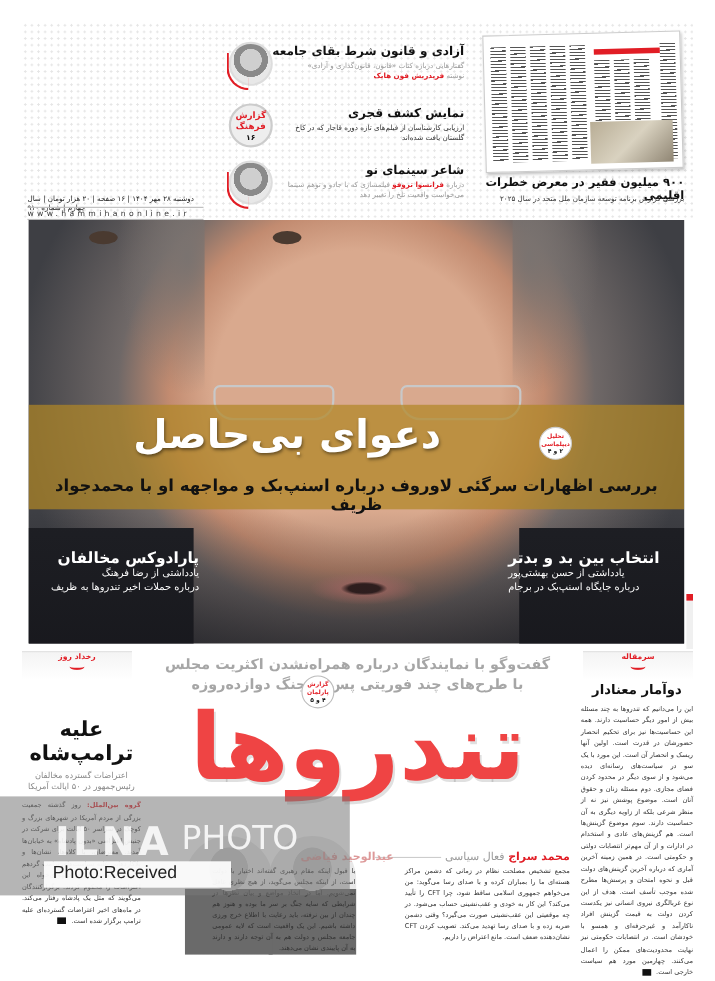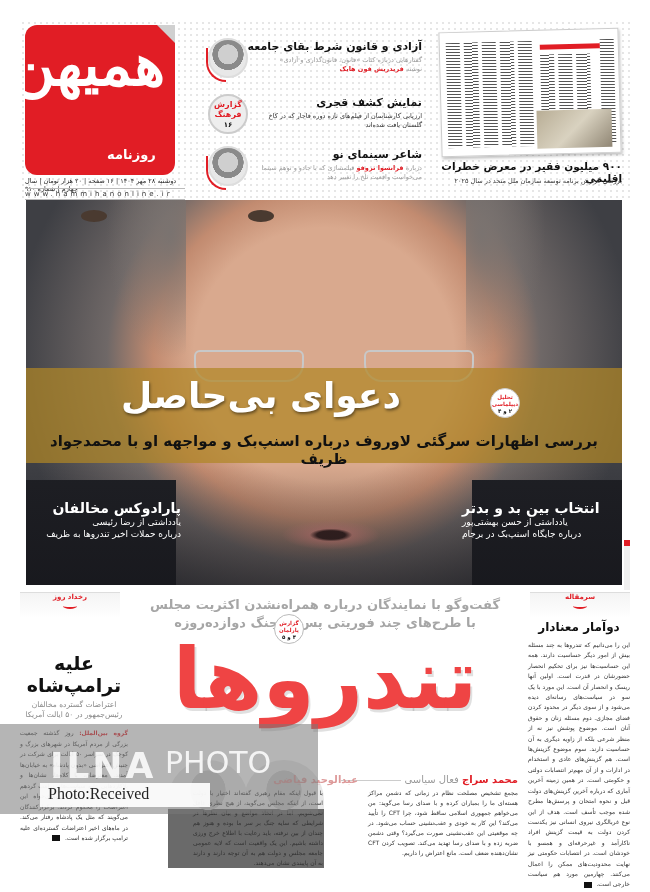--- a/index.html
+++ b/index.html
@@ -110,34 +110,29 @@
   .op-text.r { right: 0; } .op-text.l { right: 195px; }
   .op-photo { position: absolute; top: 170px; width: 80px; height: 108px; border-radius: 40px 40px 0 0;
     background: radial-gradient(ellipse 36% 30% at 50% 28%, #c9c9c9 0 60%, transparent 62%), linear-gradient(#e8e8e8 0 45%, #6a6a6a 45%); }
   .op-photo.a { left: 112px; } .op-photo.b { left: 36px; }
 
   
   .watermark { position: absolute; left: 0; top: 724px; width: 318px; height: 90px; background: rgba(120,120,120,0.55); }
   .wm-ilna { position: absolute; left: 50px; top: 745px; font-weight: bold; font-size: 36px; letter-spacing: 3px; color: rgba(255,255,255,0.85); direction: ltr; }
   .wm-photo { position: absolute; left: 165px; top: 745px; font-size: 30px; color: rgba(255,255,255,0.85); direction: ltr; }
   .wm-received { position: absolute; left: 40px; top: 783px; width: 170px; height: 24px; background: rgba(255,255,255,0.92); direction: ltr;
-    font-family: Liberation Serif, serif; font-size: 16px; color: #222; padding: 2px 8px; }
+    font-family: Liberation Sans, sans-serif; font-size: 16px; color: #222; padding: 2px 8px; }
   .end-mark { display: inline-block; width: 8px; height: 6px; background: #111; margin-right: 3px; vertical-align: middle; }
 </style>
 </head>
 <body>
 
 <div class="page">
 
   <div class="header">
-    <div class="logo">
-      <div class="fold"></div>
-      <div class="wordmark">همیهن</div>
-      <div class="ruznameh">روزنامه</div>
-    </div>
     <div class="dateline">دوشنبه ۲۸ مهر ۱۴۰۴ | ۱۶ صفحه | ۲۰ هزار تومان | سال چهارم | شماره ۹۱۰</div>
     <div class="website">www.hammihanonline.ir</div>
 
     <div class="teasers">
       <div class="teaser" style="top:14px">
         <div class="portrait">
             <span class="arc"></span>
           </div>
         <div class="t-title">آزادی و قانون شرط بقای جامعه</div>
         <div class="t-desc">
@@ -203,21 +198,21 @@
     <div class="hero-title">دعوای بی‌حاصل</div>
     <div class="analysis-badge">
       <div>تحلیل</div>
       <div>دیپلماسی</div>
       <div class="num">۲ و ۴</div>
     </div>
     <div class="hero-sub">بررسی اظهارات سرگئی لاوروف درباره اسنپ‌بک و مواجهه او با محمدجواد ظریف</div>
 
     <div class="side-story left">
       <div class="s-title">پارادوکس مخالفان</div>
-      <div class="s-line">یادداشتی از رضا رئیسی</div>
+      <div class="s-line">یادداشتی از رضا فرهنگ</div>
       <div class="s-line">درباره حملات اخیر تندروها به ظریف</div>
     </div>
     <div class="side-story right">
       <div class="s-title">انتخاب بین بد و بدتر</div>
       <div class="s-line">یادداشتی از حسن بهشتی‌پور</div>
       <div class="s-line">درباره جایگاه اسنپ‌بک در برجام</div>
     </div>
   </div>
   <div class="vert-label">
       <span class="tick"></span>

